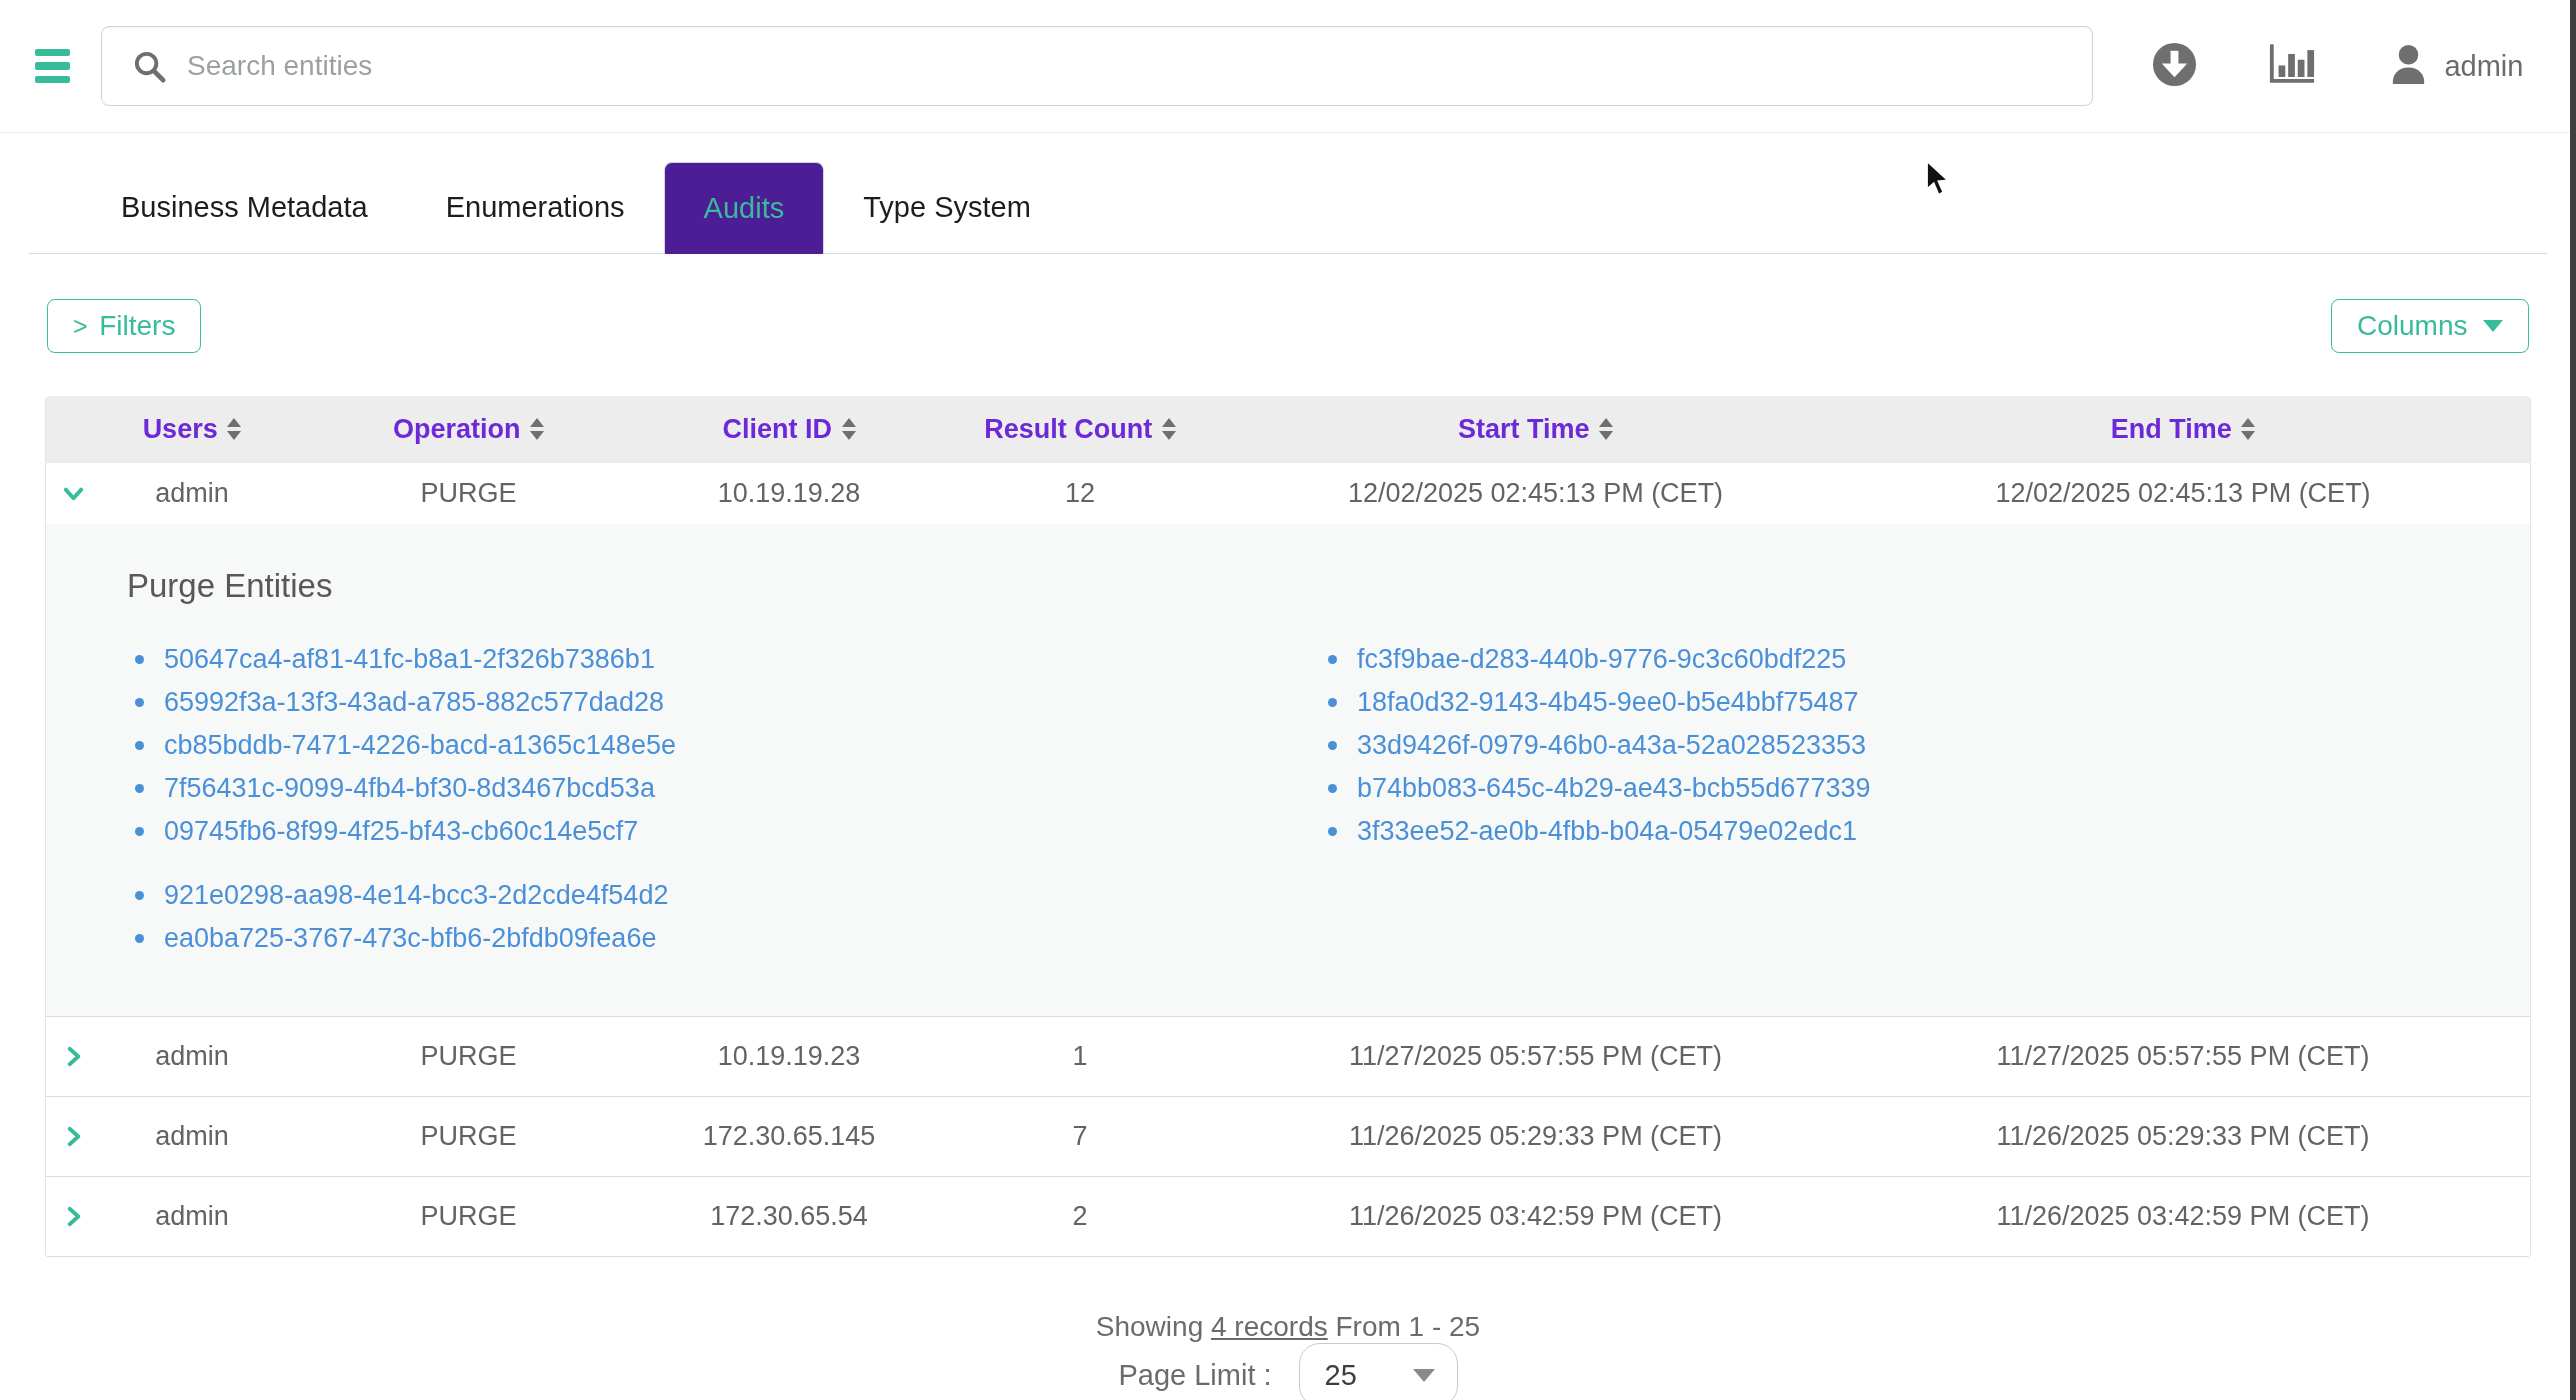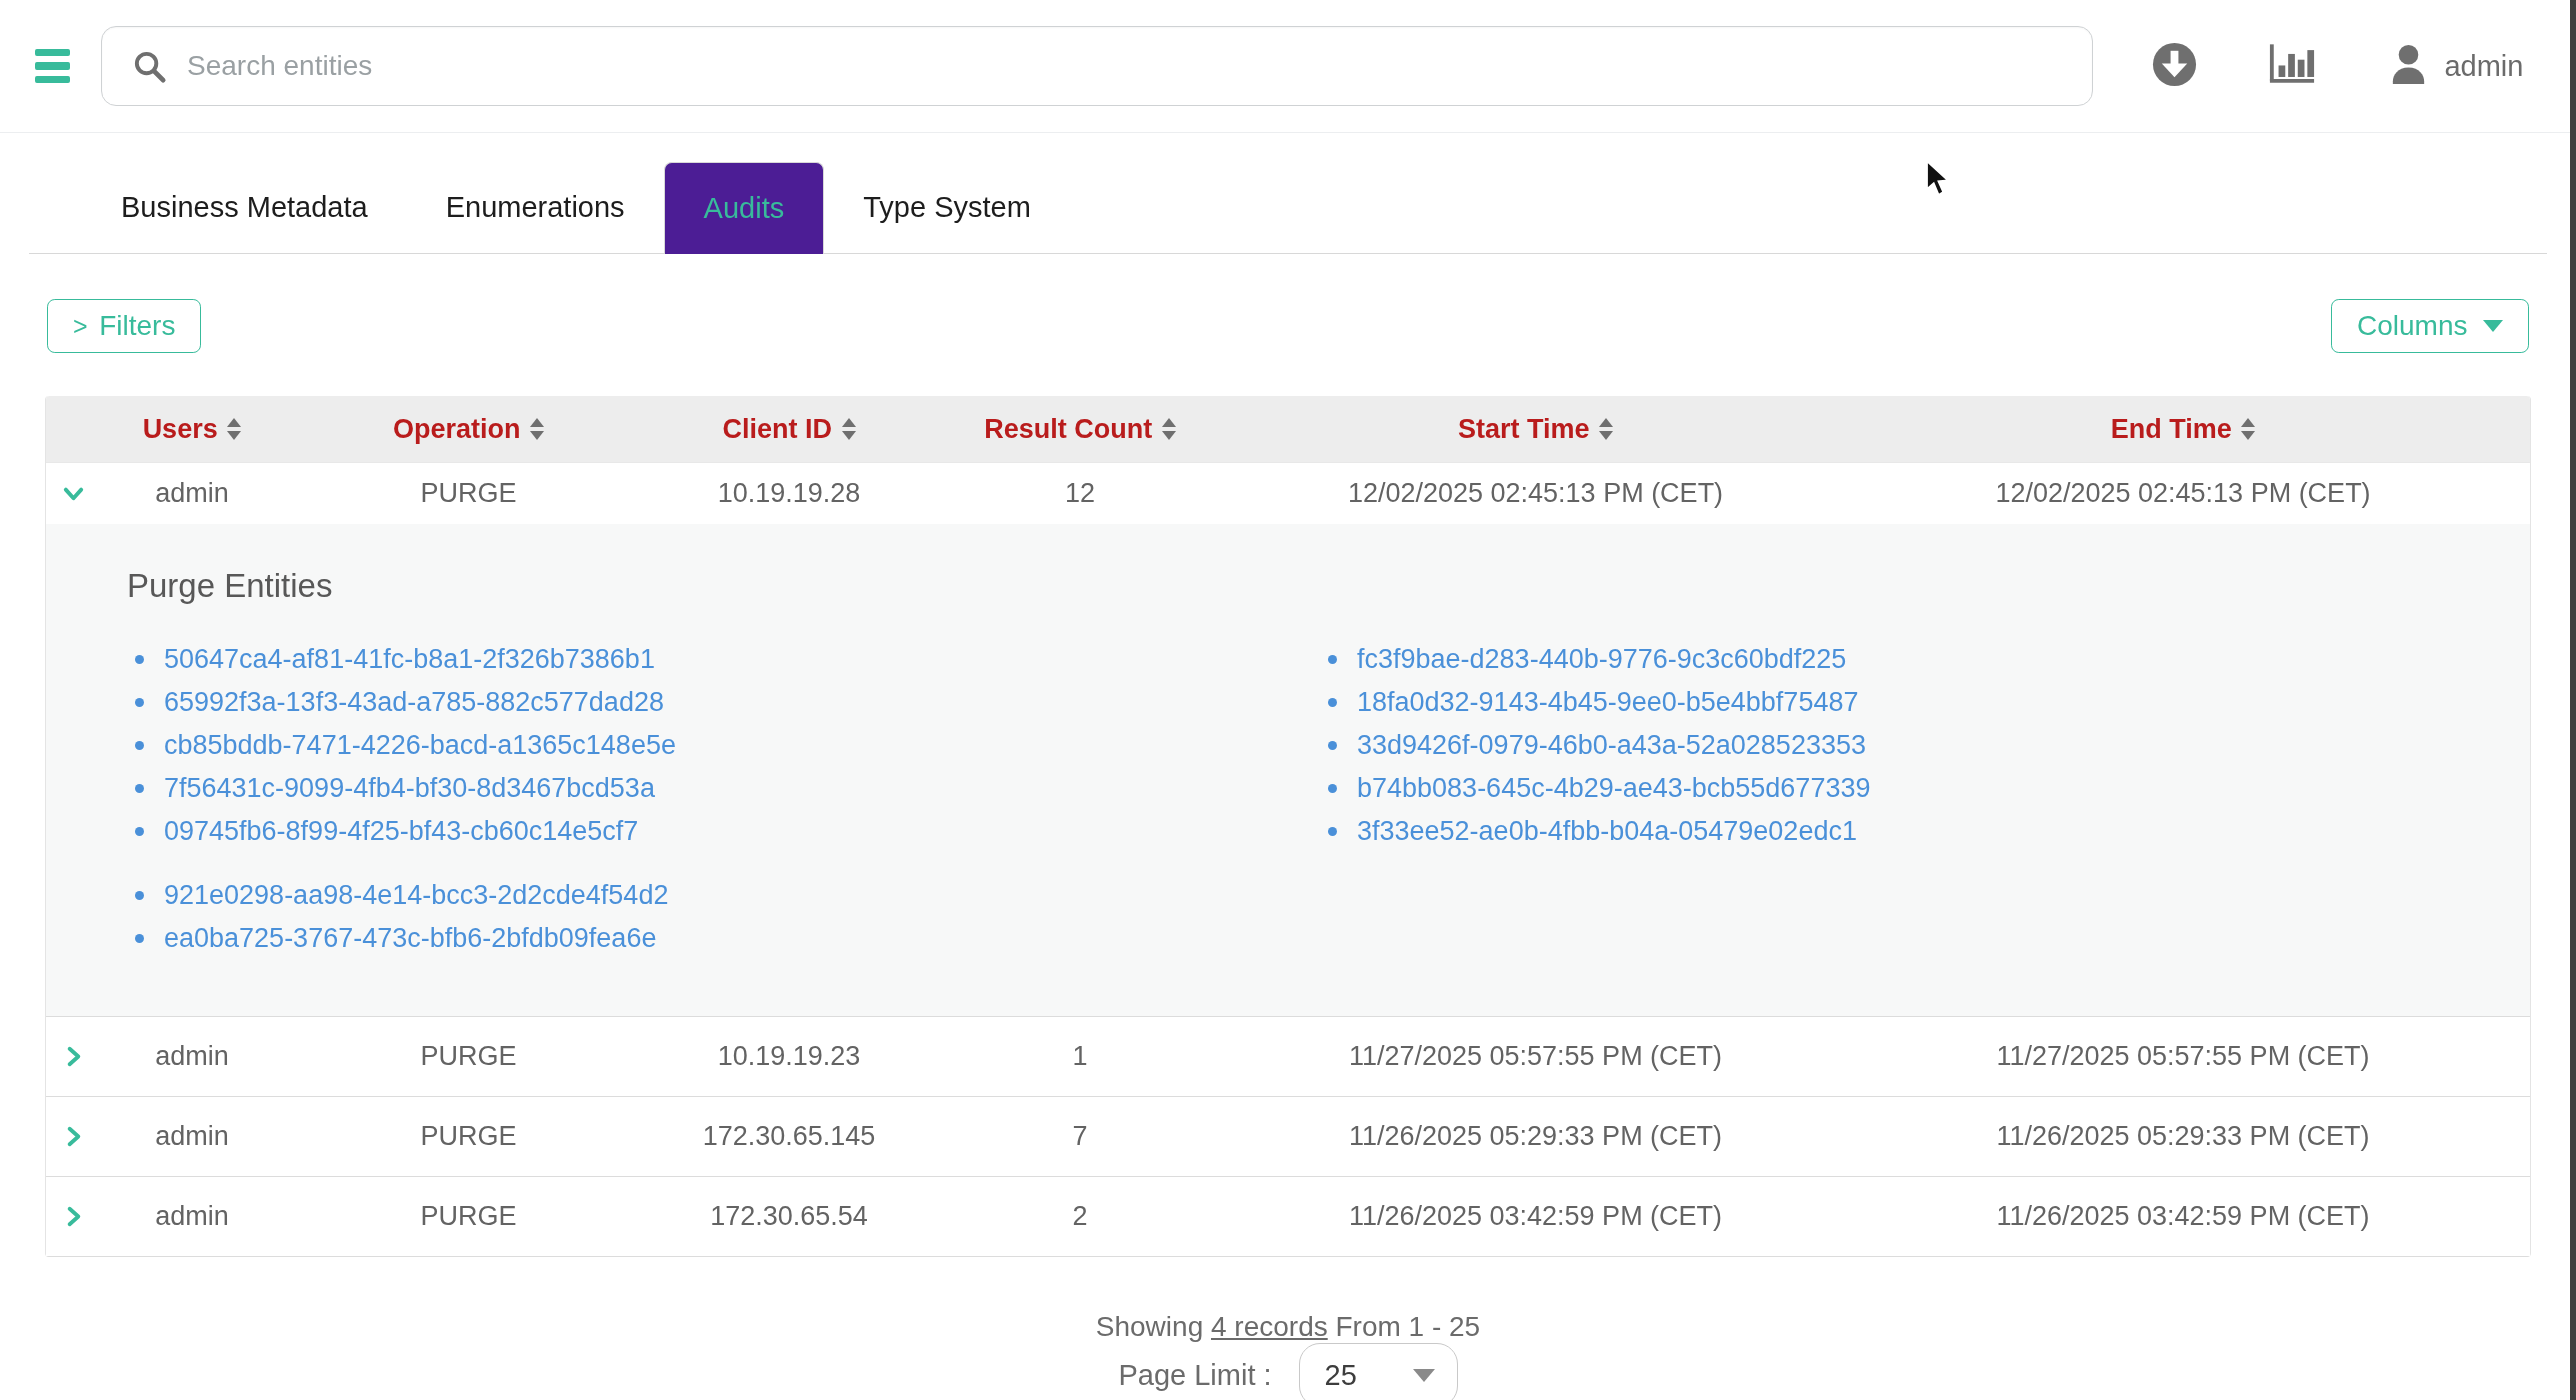--- a/index.html
+++ b/index.html
@@ -5,21 +5,21 @@
   * { box-sizing: border-box; }
   html,body { margin:0; padding:0; background:#ffffff; }
   body { font-family:"Liberation Sans", sans-serif; color:#636363; }
   .screen { position:relative; width:2576px; height:1401px; background:#fff; overflow:hidden; }
 
   
   .topbar { display:flex; align-items:center; height:133px; padding:0 41px 0 35px; border-bottom:1.9px solid #eceef0; background:#fff; }
   .hamburger { display:flex; flex-direction:column; gap:5.8px; cursor:pointer; margin-right:31px; }
   .hamburger span { width:35px; height:7.8px; border-radius:1.9px; background:#38bb9b; }
   .search-wrap { position:relative; flex:1; }
-  .search-wrap input { width:100%; height:80px; border:1.9px solid #cfd2d4; border-radius:15px; font-family:"Liberation Sans",sans-serif;
+  .search-wrap input { width:100%; height:80px; border:1.9px solid #cfd2d4; border-radius:8px; font-family:"Liberation Sans",sans-serif;
       font-size:28px; color:#555; padding:0 29px 0 85px; outline:none; box-shadow:0 1px 1.9px rgba(0,0,0,0.04) inset; }
   .search-wrap input::placeholder { color:#9aa0a3; }
   .search-icon { position:absolute; left:31px; top:23px; }
   .top-icons { display:flex; align-items:center; gap:70px; margin-left:58px; margin-right:11.6px; }
   .userbox { display:flex; align-items:center; gap:13.6px; }
   .username { font-size:29px; color:#6b6b6b; }
 
   
   .tabstrip { display:flex; align-items:stretch; margin:29px 29px 0 29px; height:92px; border-bottom:1px solid #d8d8d8; padding-left:53px; }
   .tab { display:flex; align-items:center; padding:0 39px; font-size:29px; color:#1d1d1d; cursor:pointer; }
@@ -29,21 +29,21 @@
   .toolbar { display:flex; justify-content:space-between; align-items:center; margin:45px 47px 0 47px; }
   .btn { display:inline-flex; align-items:center; gap:11.6px; border:1.9px solid #38bb9b; color:#38bb9b; background:#fff;
          border-radius:7.8px; font-size:28px; padding:9.7px 25px; height:54px; cursor:pointer; font-family:inherit; }
   .btn .chev { font-size:25px; }
   .btn .caret-down { width:0; height:0; border-left:10.7px solid transparent; border-right:10.7px solid transparent; border-top:12.6px solid #38bb9b; margin-left:3.9px; }
 
   
   .audit-table { margin:43px 45px 0 45px; border-left:1px solid #e4e4e4; border-right:1px solid #e4e4e4; border-bottom:1.9px solid #dcdcdc; border-radius:3.9px; }
   .thead, .row { display:grid; grid-template-columns:54px 184px 369px 272px 310px 601px 1fr; align-items:center; }
   .thead { background:#ededed; height:66px; border-radius:3.9px 3.9px 0 0; }
-  .th { display:flex; justify-content:center; align-items:center; gap:9.7px; font-size:27px; font-weight:bold; color:#b91c1c; cursor:pointer; }
+  .th { display:flex; justify-content:center; align-items:center; gap:9.7px; font-size:27px; font-weight:bold; color:#6d28d9; cursor:pointer; }
   .sort { display:inline-flex; flex-direction:column; gap:3.9px; }
   .sort i { display:block; width:0; height:0; border-left:7.8px solid transparent; border-right:7.8px solid transparent; }
   .sort i.up { border-bottom:9.7px solid #6f6f6f; }
   .sort i.dn { border-top:9.7px solid #6f6f6f; }
   .row { background:#fff; height:80px; border-top:1.9px solid #dcdcdc; font-size:27px; color:#636363; }
   .row.first { height:62px; border-top:1px solid #e8e8e8; }
   .cell { text-align:center; }
   .expander { display:flex; justify-content:center; align-items:center; cursor:pointer; }
 
   

